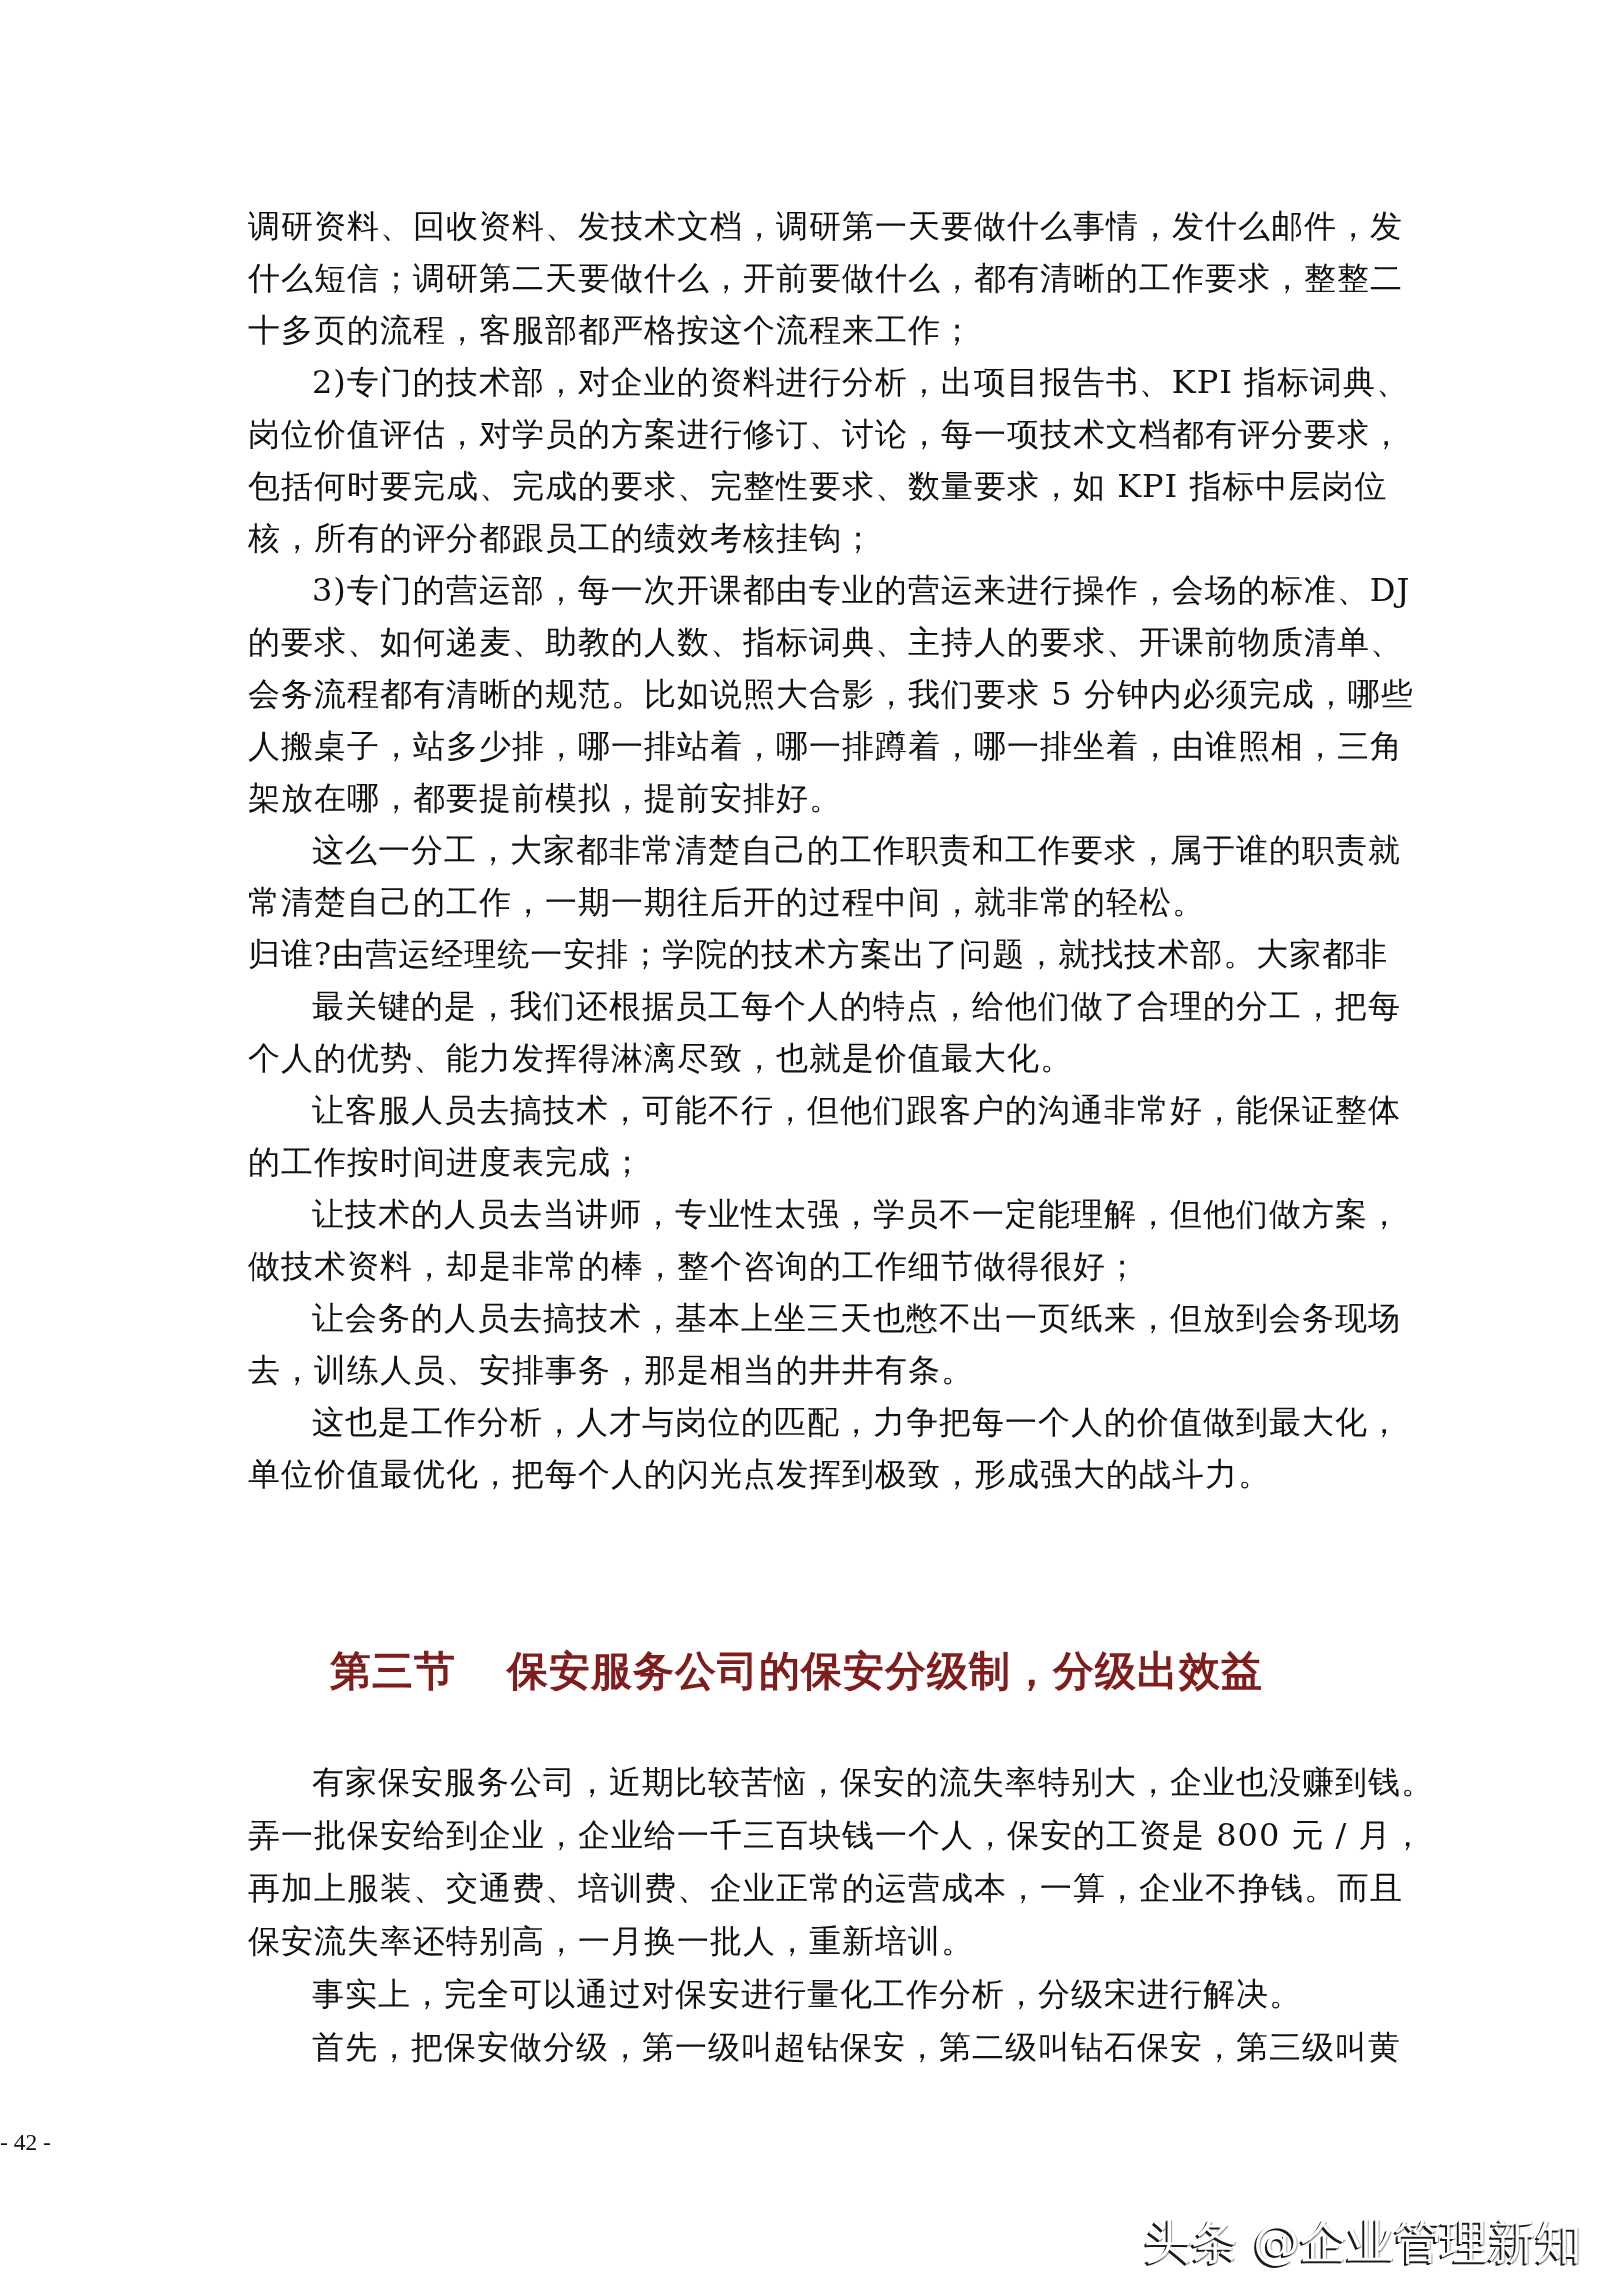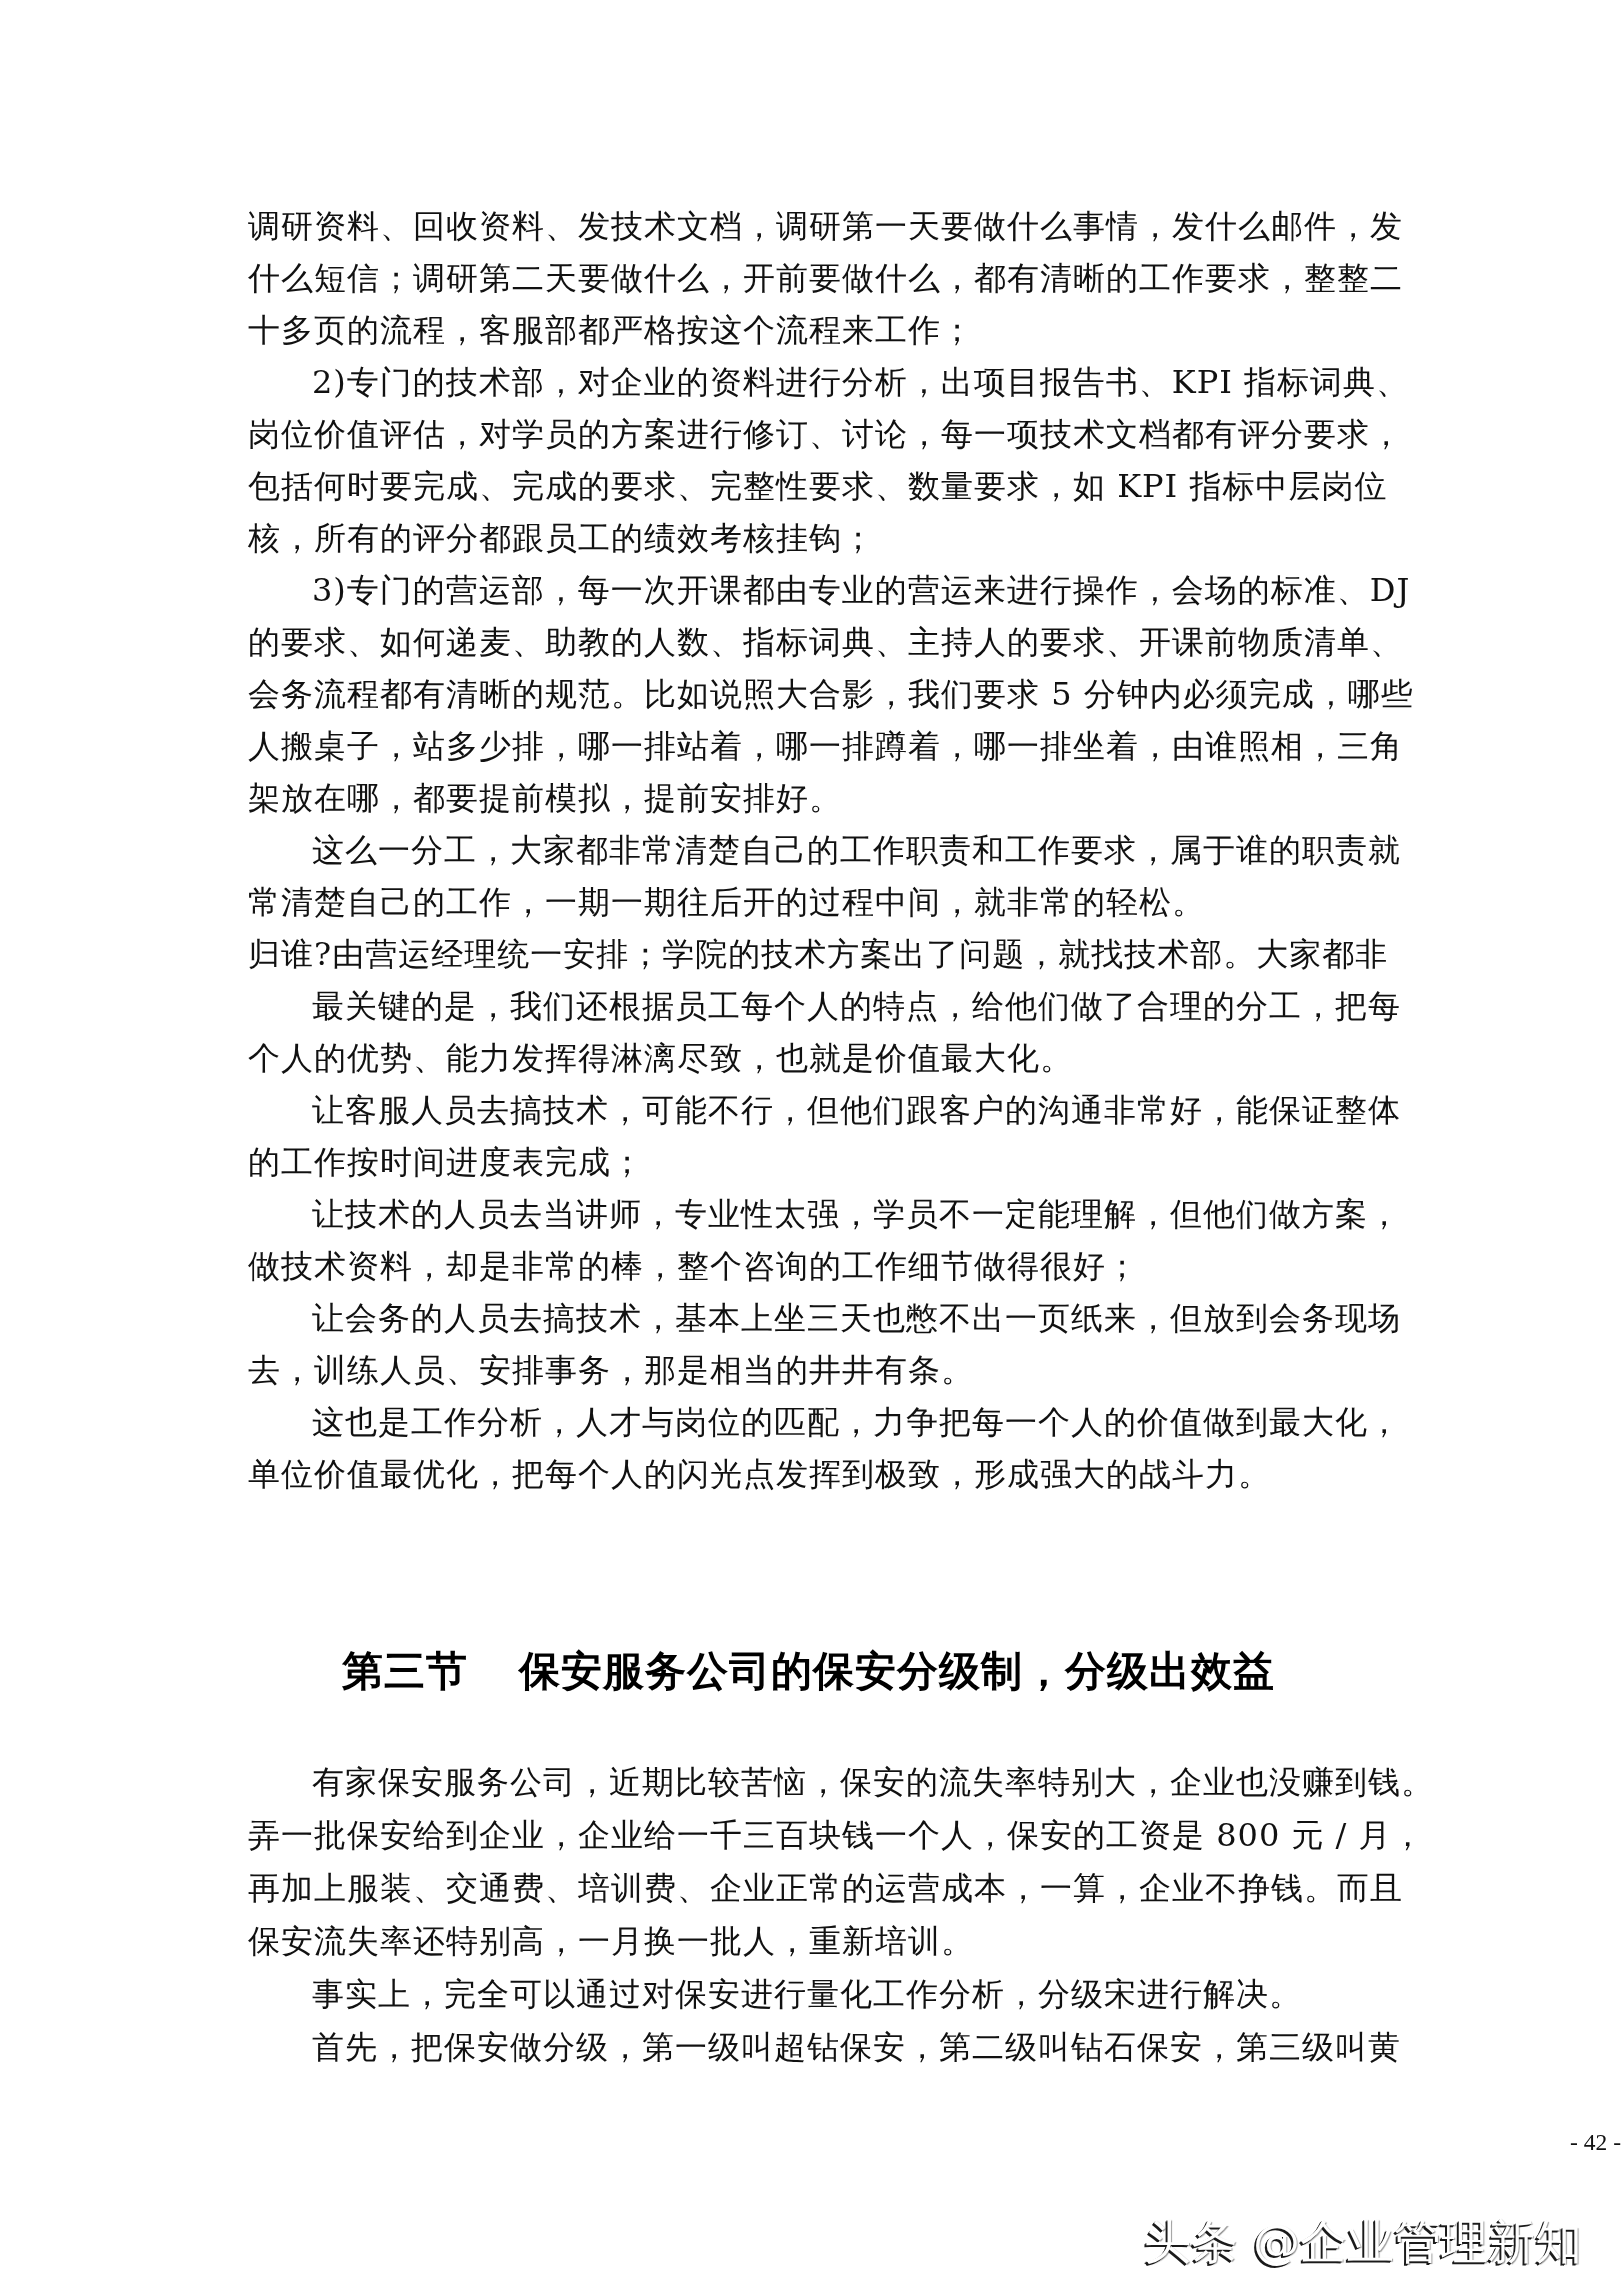--- a/index.html
+++ b/index.html
@@ -64,21 +64,21 @@
   }
   .heading .num {
     display: inline-block;
     margin-right: 51px;
   }
   .page-number {
     position: absolute;
     left: 0;
     width: 1621px;
     top: 2129px;
-    text-align: right;
+    text-align: left;
     font-family: "Liberation Serif", "DejaVu Serif", serif;
     font-size: 23.5px;
     color: #111111;
   }
   .watermark {
     position: absolute;
     right: 39px;
     top: 2211px;
     font-family: "DejaVu Sans", "Liberation Sans", sans-serif;
     font-size: 47px;
@@ -114,21 +114,21 @@
     <span class="line indent">让客服人员去搞技术，可能不行，但他们跟客户的沟通非常好，能保证整体</span>
     <span class="line last">的工作按时间进度表完成；</span>
     <span class="line indent">让技术的人员去当讲师，专业性太强，学员不一定能理解，但他们做方案，</span>
     <span class="line last">做技术资料，却是非常的棒，整个咨询的工作细节做得很好；</span>
     <span class="line indent">让会务的人员去搞技术，基本上坐三天也憋不出一页纸来，但放到会务现场</span>
     <span class="line last">去，训练人员、安排事务，那是相当的井井有条。</span>
     <span class="line indent">这也是工作分析，人才与岗位的匹配，力争把每一个人的价值做到最大化，</span>
     <span class="line last">单位价值最优化，把每个人的闪光点发挥到极致，形成强大的战斗力。</span>
   </div>
 
-  <div class="heading" style="color: #000000; margin-left: 12px;">
+  <div class="heading" style="color: #7f1d1d;">
     <span class="num">第三节</span><span>保安服务公司的保安分级制，分级出效益</span>
   </div>
 
   <div class="block" id="section2">
     <span class="line indent">有家保安服务公司，近期比较苦恼，保安的流失率特别大，企业也没赚到钱。</span>
     <span class="line">弄一批保安给到企业，企业给一千三百块钱一个人，保安的工资是 800 元 / 月，</span>
     <span class="line">再加上服装、交通费、培训费、企业正常的运营成本，一算，企业不挣钱。而且</span>
     <span class="line last">保安流失率还特别高，一月换一批人，重新培训。</span>
     <span class="line indent last">事实上，完全可以通过对保安进行量化工作分析，分级宋进行解决。</span>
     <span class="line indent">首先，把保安做分级，第一级叫超钻保安，第二级叫钻石保安，第三级叫黄</span>

